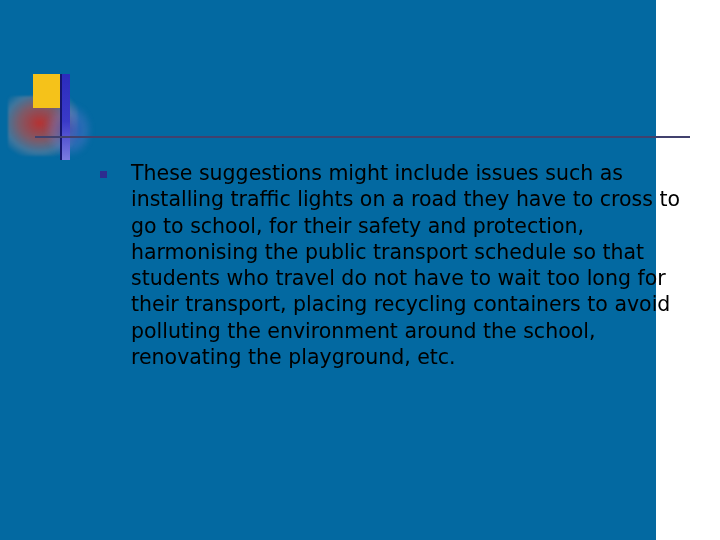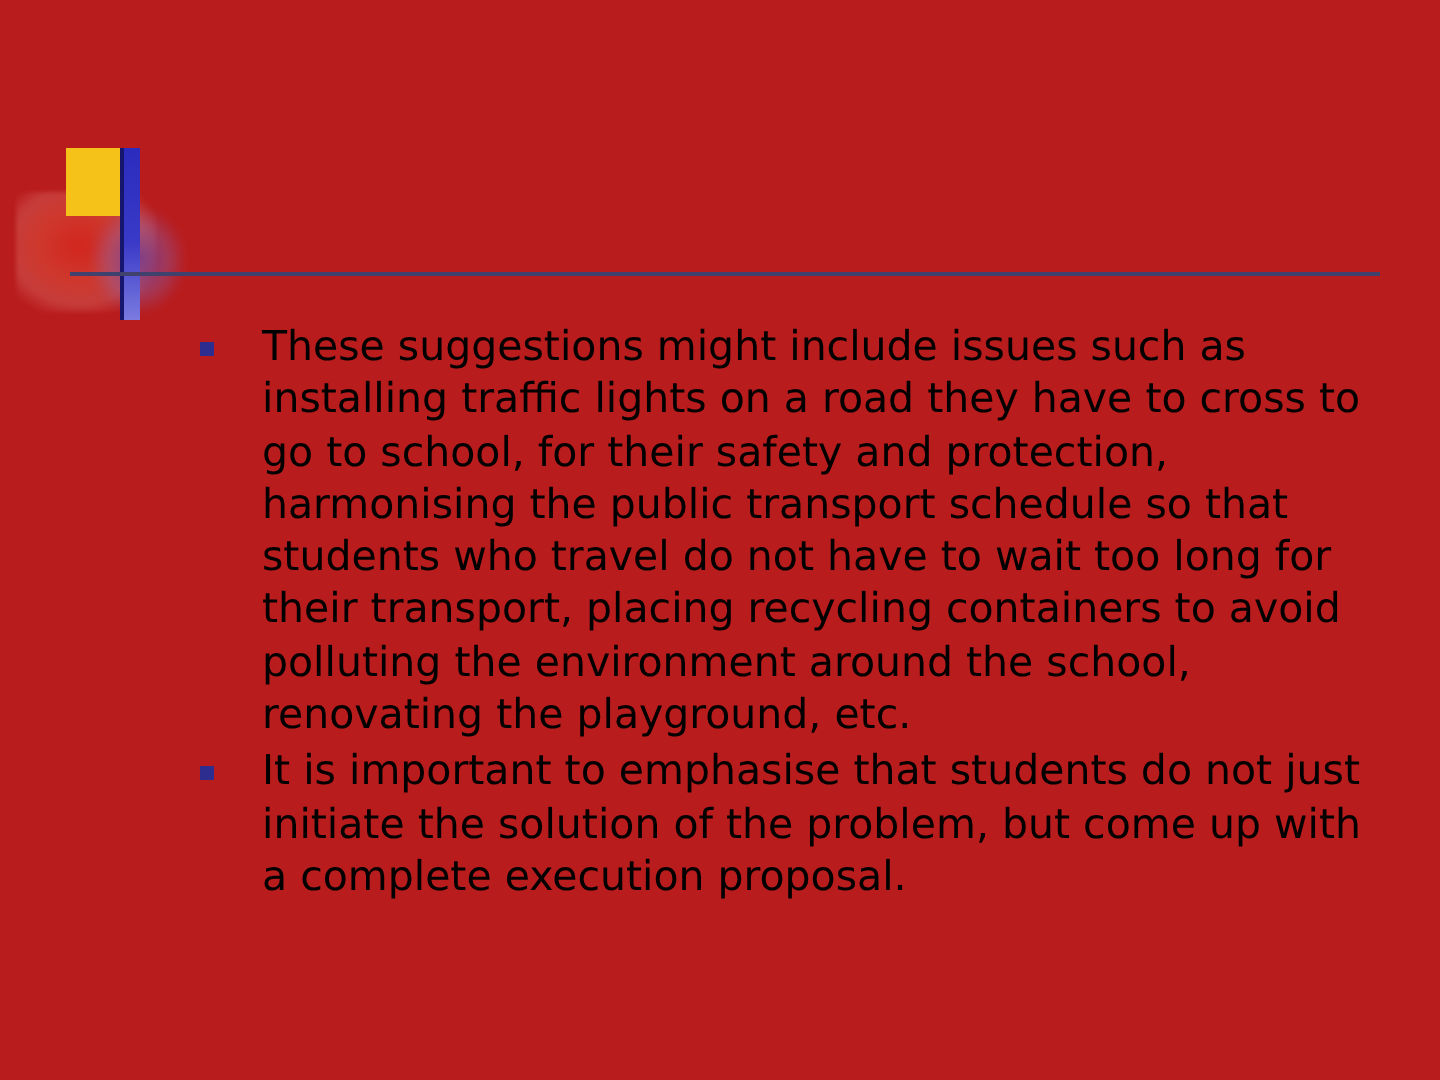--- a/index.html
+++ b/index.html
@@ -8,23 +8,23 @@
   }
   body {
     width: 720px;
     height: 540px;
     background: #ffffff;
     font-family: "DejaVu Sans", sans-serif;
     overflow: hidden;
   }
   .slide {
     position: relative;
-    width: 720px;
+    width: 656px;
     height: 540px;
-    background: #b91c1c;
+    background: #0369a1;
   }
 
   
   .deco {
     position: absolute;
     left: 0;
     top: 0;
     width: 300px;
     height: 170px;
     pointer-events: none;
@@ -127,20 +127,16 @@
     <div class="blue-vert"></div>
   </div>
   <div class="rule-long"></div>
 
   <div class="content">
     <ul class="bullets">
       <li>
         <span class="marker"></span>
         <span class="bullet-text">These suggestions might include issues such as installing traffic lights on a road they have to cross to go to school, for their safety and protection, harmonising the public transport schedule so that students who travel do not have to wait too long for their transport, placing recycling containers to avoid polluting the environment around the school, renovating the playground, etc.</span>
       </li>
-      <li>
-        <span class="marker"></span>
-        <span class="bullet-text">It is important to emphasise that students do not just initiate the solution of the problem, but come up with a complete execution proposal.</span>
-      </li>
     </ul>
   </div>
 
 </div>
 
 </body></html>

